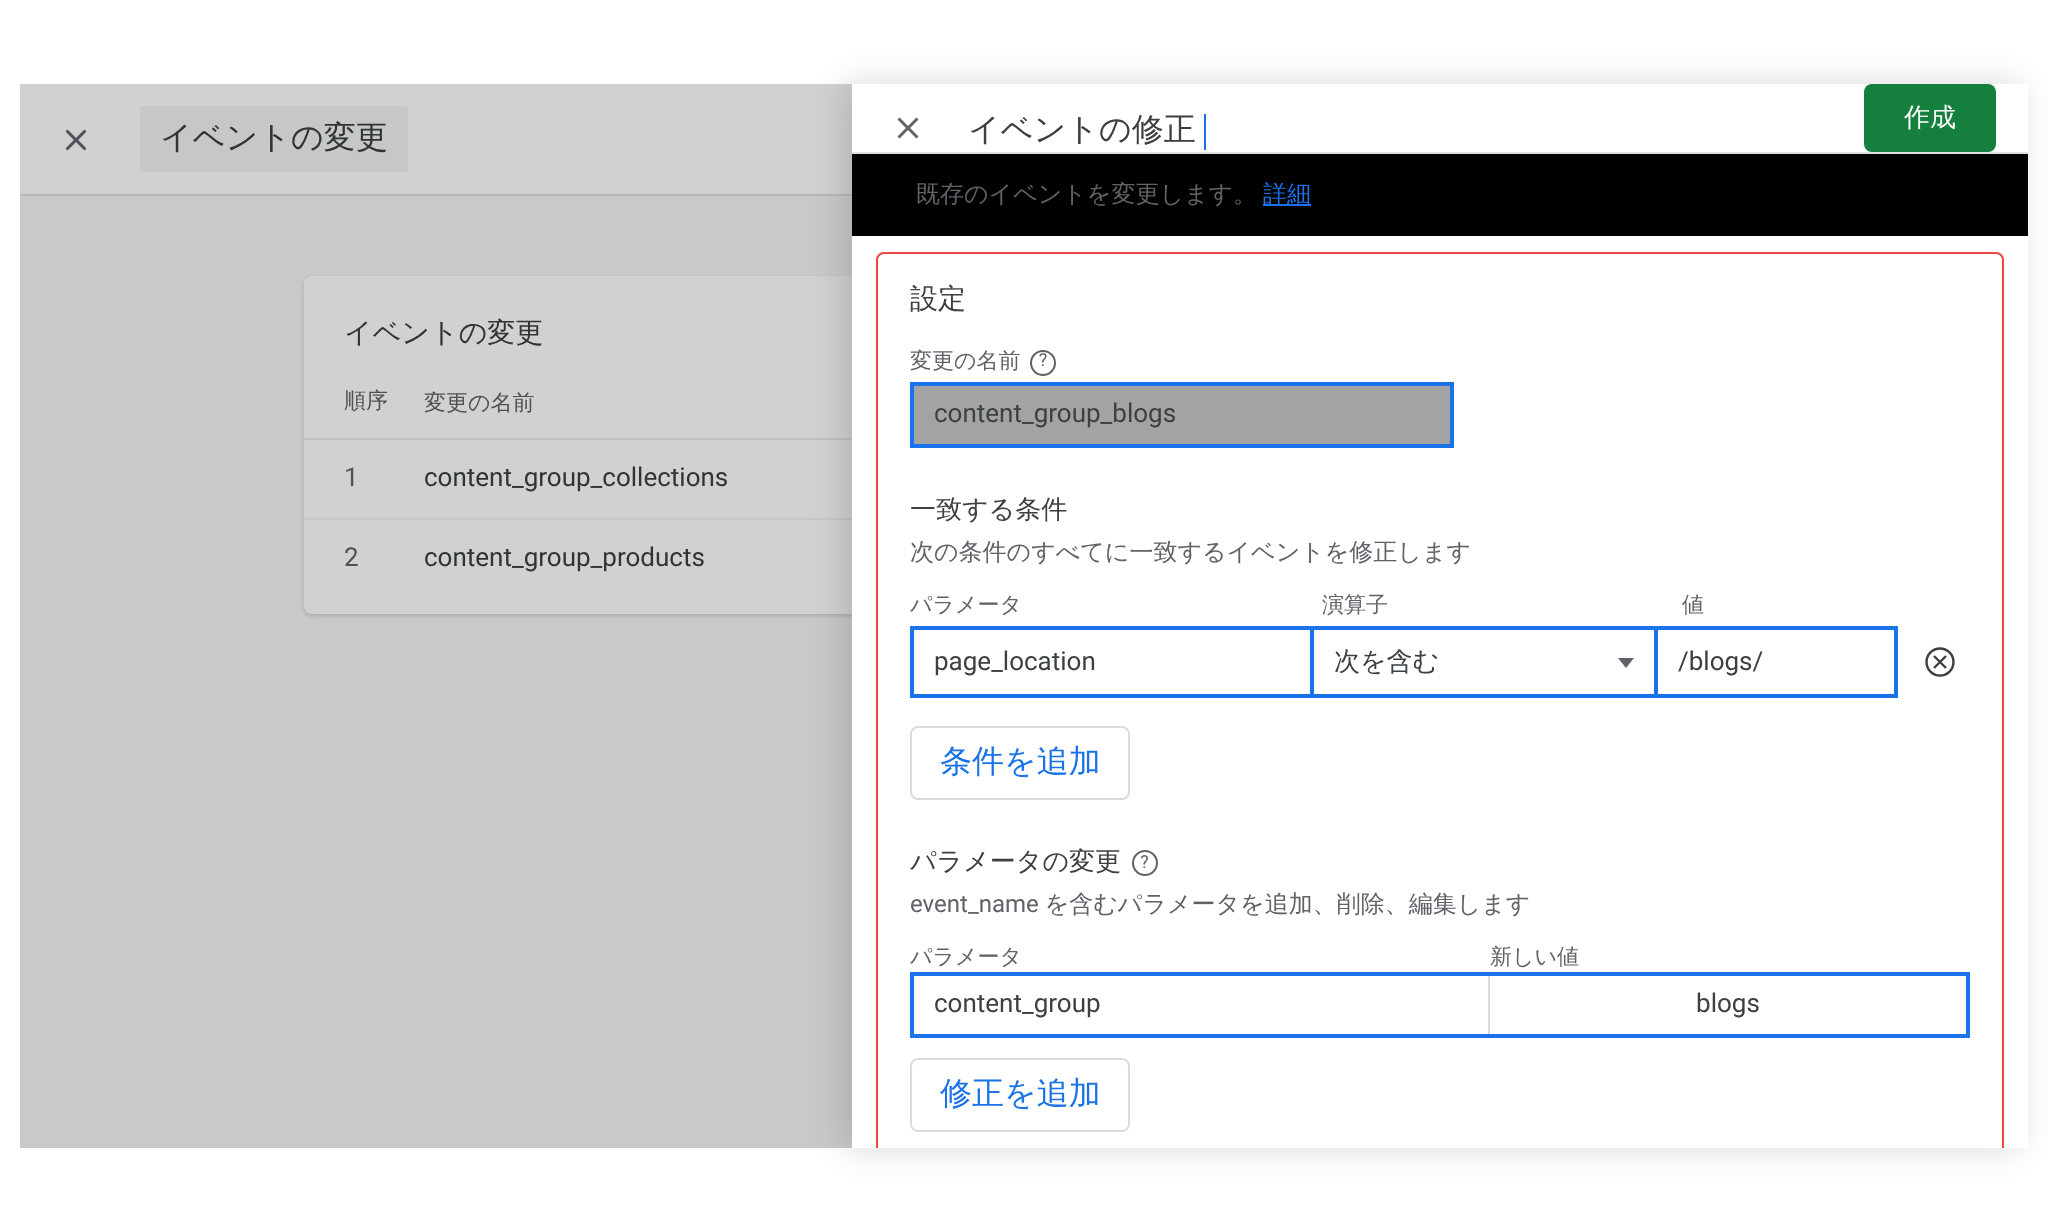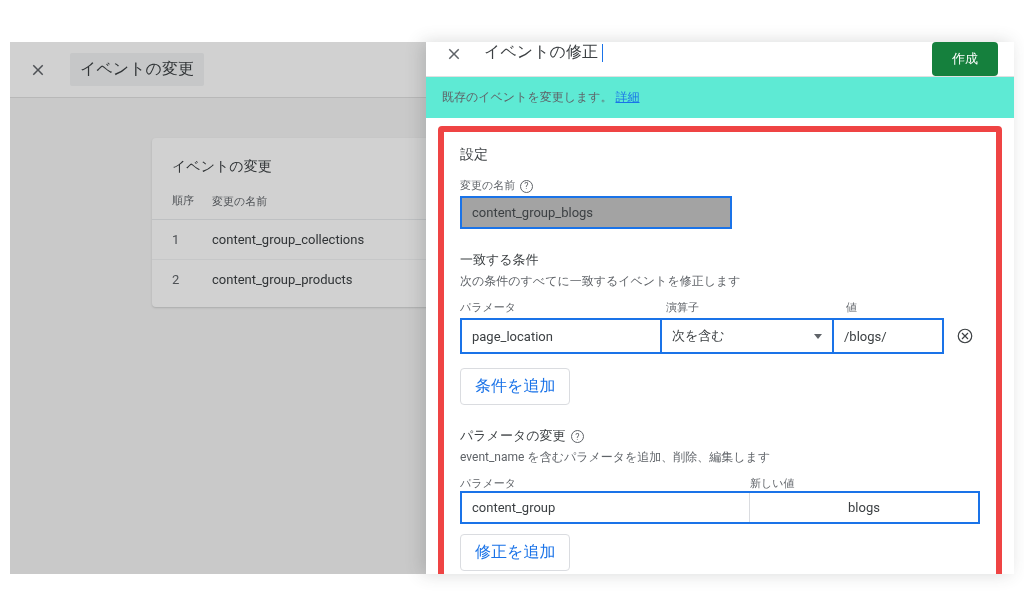--- a/index.html
+++ b/index.html
@@ -32,37 +32,37 @@
     .bg-td-name{flex:1;}
 
     
     .panel {
       position: absolute; top:0; right:0; bottom:0; left: 416px;
       background: #fff; box-shadow: -4px 0 16px rgba(60,64,67,0.2);
       display:flex; flex-direction:column;
       overflow-y:auto;
     }
     .panel-header {
-      height:56px; display:flex; align-items:flex-start; padding: 0 16px;
+      height:56px; display:flex; align-items:flex-end; padding: 0 16px;
       border-bottom:1px solid #e0e0e0;
     }
     .p-close { width:24px; height:24px; display:flex; align-items:center; justify-content:center; color:#5f6368; margin-right: 18px; }
     .p-title { font-size:16px; color:#3c4043; flex:1; }
     .p-title::after { content:""; display:inline-block; width:1px; height:18px; background:#1a73e8; margin-left:4px; vertical-align: middle;}
     .p-create-btn {
       background:#15803d; color:#fff; font-size:13px; font-weight:500;
       border:none; padding: 8px 20px; border-radius:4px; cursor:pointer;
     }
     .p-subhead {
-      padding: 12px 16px; font-size: 12px; color:#5f6368; background:#5eead4;
+      padding: 12px 32px; font-size: 12px; color:#5f6368; background:#000000;
     }
     .p-subhead a { color:#1a73e8; text-decoration: underline; }
 
     .card {
-      margin: 8px 12px; background:#fff; border:6px solid #ef4444; border-radius:4px;
+      margin: 8px 12px; background:#fff; border:1px solid #ef4444; border-radius:4px;
       padding: 14px 16px;
     }
     .card-title { font-size:14px; color:#3c4043; margin-bottom: 14px; }
     .help-icon { display:inline-flex; width:13px; height:13px; border:1px solid #5f6368; border-radius:50%; align-items:center; justify-content:center; font-size:9px; color:#5f6368; margin-left:2px; vertical-align: middle;}
     .field-label { font-size:11px; color:#5f6368; margin-bottom:3px; display:block;}
     .field-label-row { display:flex; gap:8px;}
     .field-label-row .col-param{ width: 198px;}
     .field-label-row .col-op{ width: 172px;}
     .field-label-row .col-val{ flex:1;}
 

